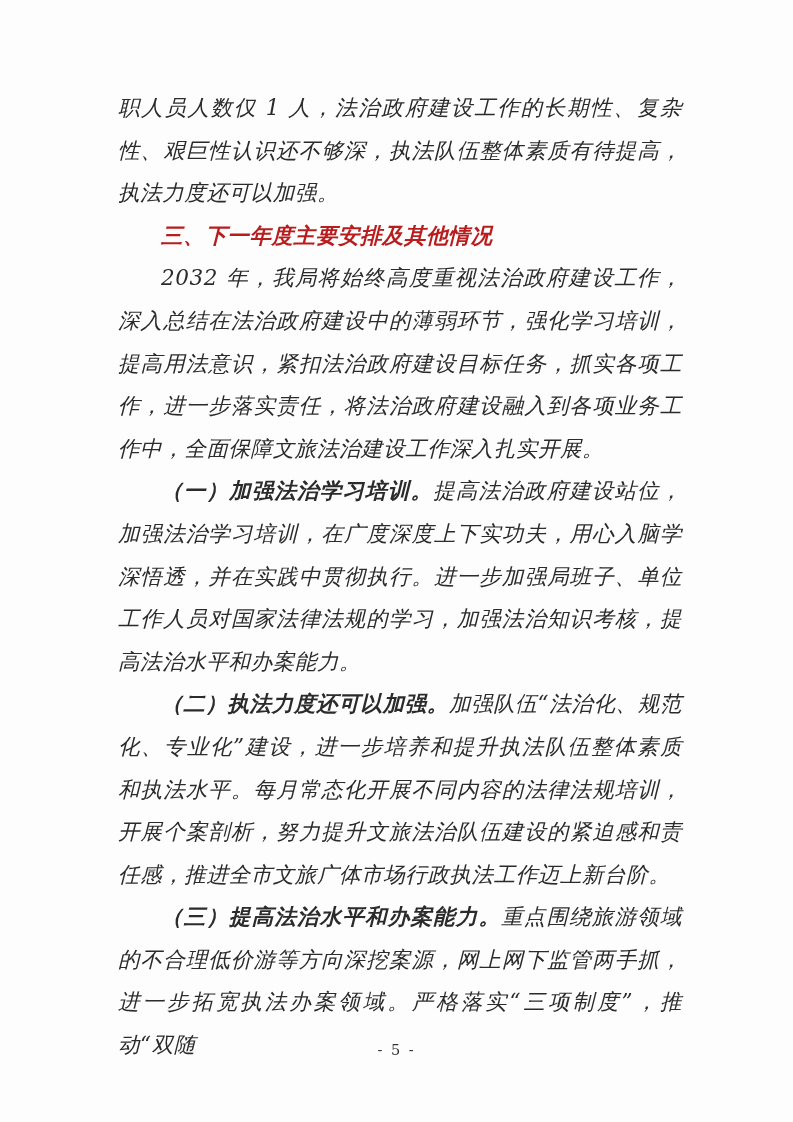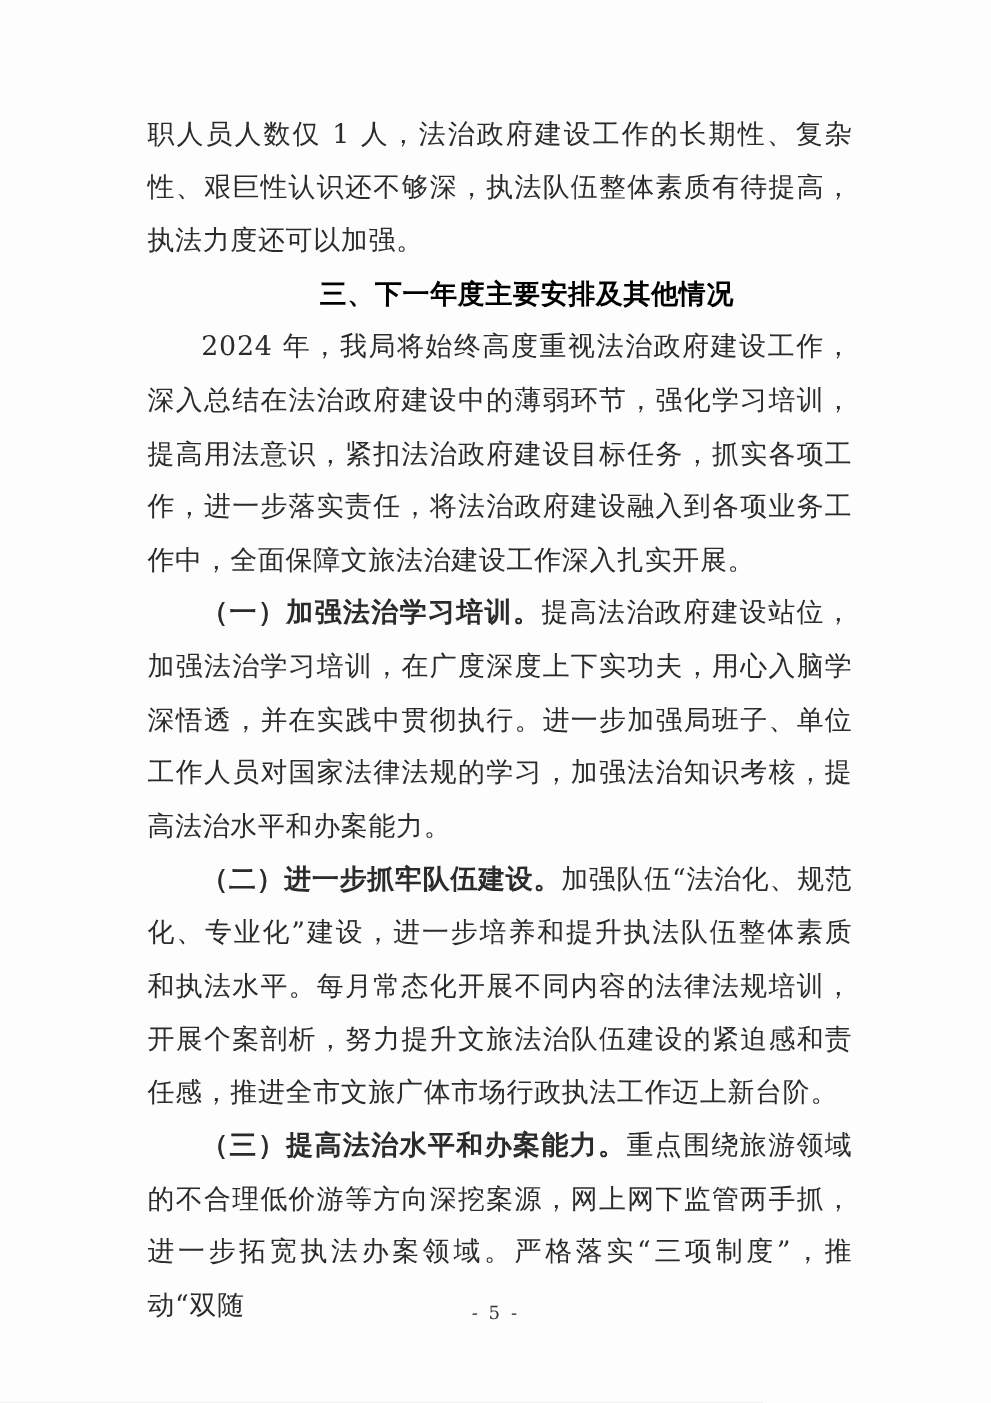--- a/index.html
+++ b/index.html
@@ -14,39 +14,40 @@
     margin: 0 auto;
     background: #fdfdfd;
     overflow: hidden;
     font-family: "DejaVu Serif", "Liberation Serif", serif;
   }
   .content {
     position: absolute;
     top: 87px;
     left: 118px;
     width: 564px;
+    font-style: italic;
   }
   .para {
     margin: 0;
     font-size: 21.5px;
     line-height: 42.6px;
     letter-spacing: 0.6px;
     color: #2b2b2b;
     text-align: justify;
     text-justify: inter-ideograph;
     text-indent: 2em;
     word-break: break-all;
   }
   .para.no-indent {
     text-indent: 0;
   }
   .para.heading {
     font-weight: 700;
-    text-align: center;
-    color: #000000;
+    text-align: left;
+    color: #b91c1c;
   }
   .lead {
     font-weight: 700;
   }
   .footer {
     position: absolute;
     top: 1040px;
     left: 0;
     width: 100%;
     text-align: center;
@@ -58,21 +59,21 @@
     font-family: "DejaVu Serif", "Liberation Serif", serif;
   }
 </style>
 </head>
 <body>
 
 <div class="page">
   <main class="content">
       <p class="para no-indent">职人员人数仅 1 人，法治政府建设工作的长期性、复杂性、艰巨性认识还不够深，执法队伍整体素质有待提高，执法力度还可以加强。</p>
       <p class="para heading">三、下一年度主要安排及其他情况</p>
-      <p class="para">2024 年，我局将始终高度重视法治政府建设工作，深入总结在法治政府建设中的薄弱环节，强化学习培训，提高用法意识，紧扣法治政府建设目标任务，抓实各项工作，进一步落实责任，将法治政府建设融入到各项业务工作中，全面保障文旅法治建设工作深入扎实开展。</p>
+      <p class="para">2032 年，我局将始终高度重视法治政府建设工作，深入总结在法治政府建设中的薄弱环节，强化学习培训，提高用法意识，紧扣法治政府建设目标任务，抓实各项工作，进一步落实责任，将法治政府建设融入到各项业务工作中，全面保障文旅法治建设工作深入扎实开展。</p>
       <p class="para"><span class="lead">（一）加强法治学习培训。</span>提高法治政府建设站位，加强法治学习培训，在广度深度上下实功夫，用心入脑学深悟透，并在实践中贯彻执行。进一步加强局班子、单位工作人员对国家法律法规的学习，加强法治知识考核，提高法治水平和办案能力。</p>
-      <p class="para"><span class="lead">（二）进一步抓牢队伍建设。</span>加强队伍“法治化、规范化、专业化”建设，进一步培养和提升执法队伍整体素质和执法水平。每月常态化开展不同内容的法律法规培训，开展个案剖析，努力提升文旅法治队伍建设的紧迫感和责任感，推进全市文旅广体市场行政执法工作迈上新台阶。</p>
+      <p class="para"><span class="lead">（二）执法力度还可以加强。</span>加强队伍“法治化、规范化、专业化”建设，进一步培养和提升执法队伍整体素质和执法水平。每月常态化开展不同内容的法律法规培训，开展个案剖析，努力提升文旅法治队伍建设的紧迫感和责任感，推进全市文旅广体市场行政执法工作迈上新台阶。</p>
       <p class="para"><span class="lead">（三）提高法治水平和办案能力。</span>重点围绕旅游领域的不合理低价游等方向深挖案源，网上网下监管两手抓，进一步拓宽执法办案领域。严格落实“三项制度”，推动“双随</p>
     </main>
   <div class="footer">
     <span class="page-number">- 5 -</span>
   </div>
 </div>
 
 </body></html>

